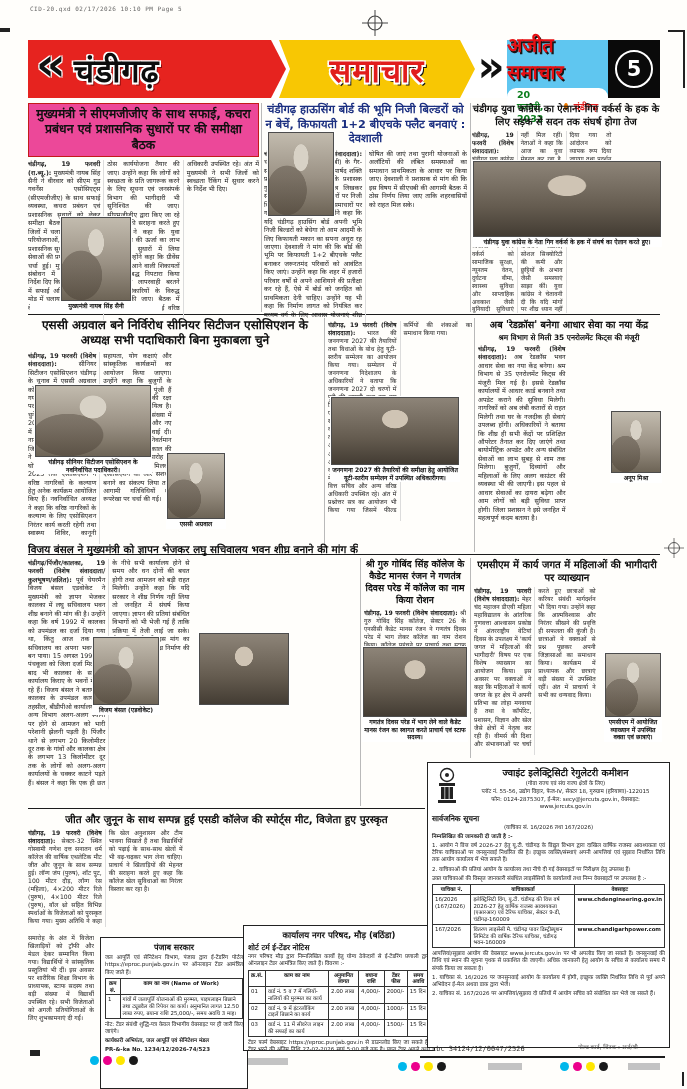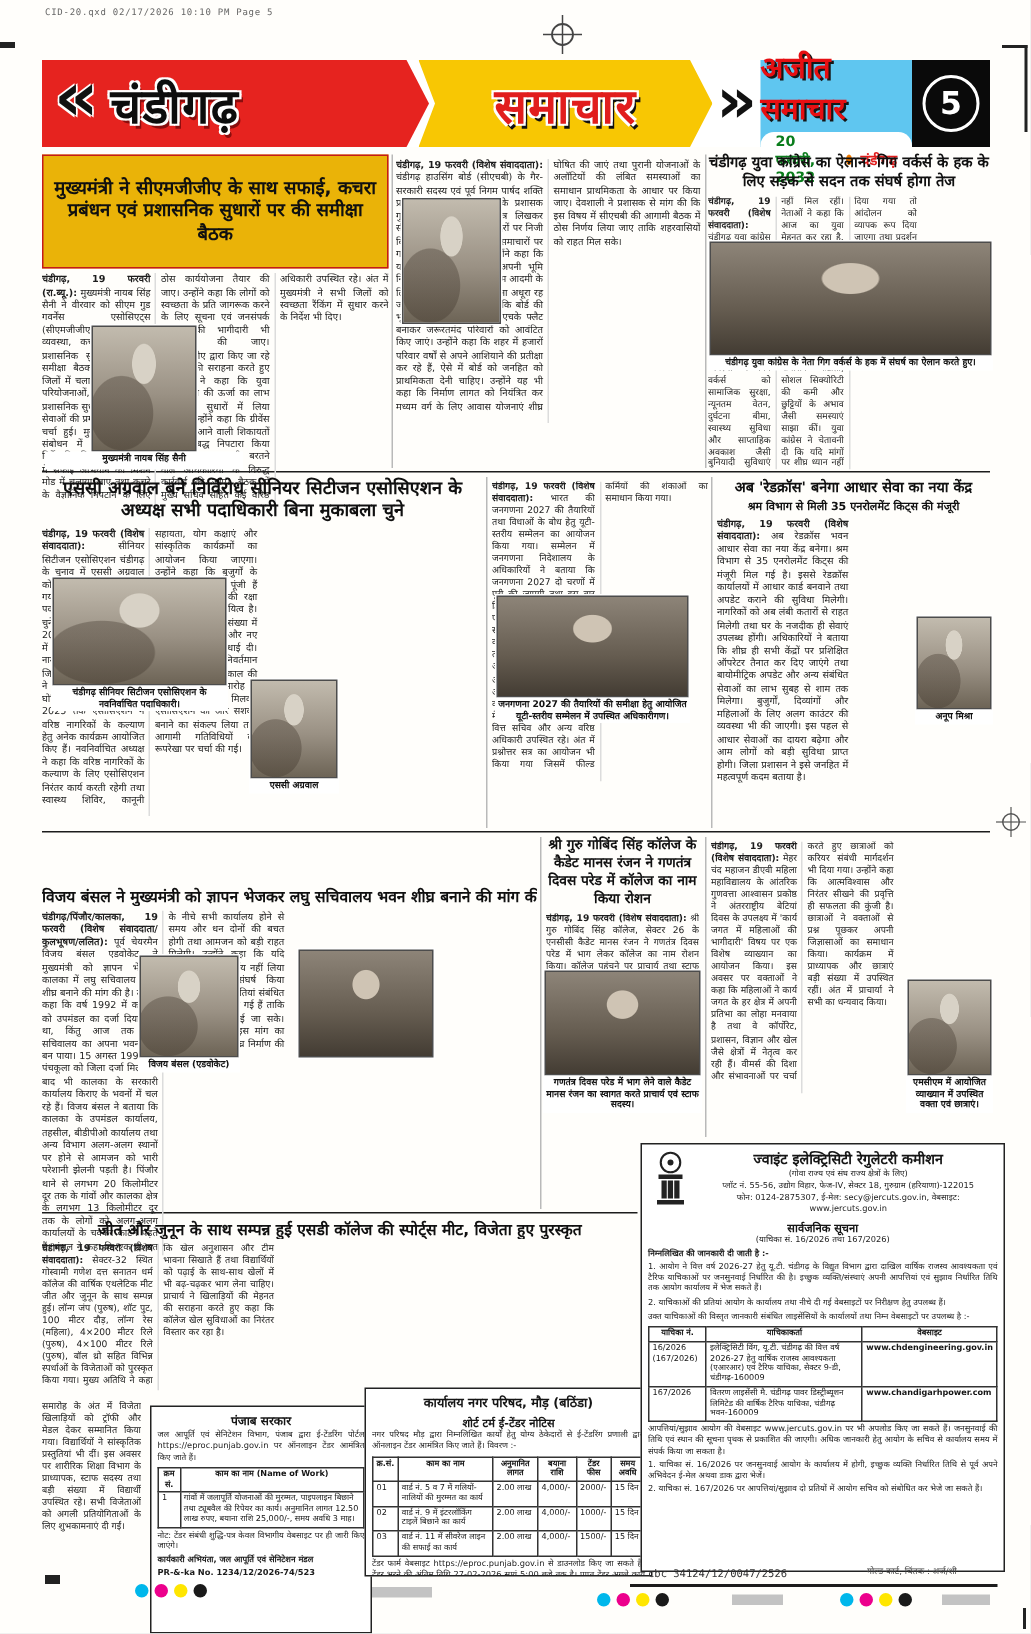--- a/index.html
+++ b/index.html
@@ -31,41 +31,41 @@
   .mh-date{color:#0a7d1c;}
   .mh-dot{width:7px;height:7px;border-radius:50%;background:#f07a00;}
   .mh-city{color:#e11d1d;}
   .mh-page{flex:0 0 52px;background:#0a0a0a;display:flex;align-items:center;justify-content:center;}
   .mh-pagenum{width:34px;height:34px;border:2.5px solid #fff;border-radius:50%;color:#fff;font-size:21px;font-weight:bold;
               display:flex;align-items:center;justify-content:center;}
   
   .rule-h{background:#1c1c1c;height:1px;}
   .vsep{width:1px;background:#b9b9b9;}
   .headline{font-weight:bold;text-align:center;color:#101010;margin:0;}
-  .headline-box{border:1.5px solid #c41a1a;background:#eab308;padding:14px 4px;}
+  .headline-box{border:1.5px solid #c41a1a;background:#ec4899;padding:3px 4px;}
   .hl-navy{color:#1b2f80;}
   .subhead{font-weight:bold;text-align:center;color:#101010;margin:1px 0 0 0;}
   .body-text{font-size:6.4px;line-height:1.32;text-align:justify;color:#1d1d1d;overflow:hidden;column-gap:7px;column-rule:1px solid #dcdcdc;column-fill:auto;}
   .c2{column-count:2;} .c3{column-count:3;} .c4{column-count:4;} .c5{column-count:5;}
   .dateline{font-weight:bold;}
   .photo-block{background:#fff;padding:1px;}
   .photo{border:1px solid #4c4c4c;background:
       radial-gradient(ellipse at 50% 30%,#d8d2c6 0 16%,rgba(0,0,0,0) 17%),
       radial-gradient(ellipse at 28% 70%,rgba(60,50,40,.35) 0 30%,rgba(0,0,0,0) 31%),
       linear-gradient(180deg,#c2bbae 0%,#9a9184 55%,#6d6456 100%);}
   .photo.dark{background:
       radial-gradient(ellipse at 50% 32%,#cfc4b4 0 14%,rgba(0,0,0,0) 15%),
       linear-gradient(180deg,#8d8478 0%,#655c50 60%,#433c33 100%);}
   .caption{font-size:6.1px;font-weight:bold;text-align:center;line-height:1.25;background:#fff;color:#111;padding-top:1px;}
   
   .noticebox{border:1.2px solid #222;background:#fff;padding:3px 4px;overflow:hidden;}
   .nb-title{font-weight:bold;text-align:center;font-size:9.5px;margin:0;}
   .nb-small{font-size:5.5px;line-height:1.3;text-align:center;margin:1px 0;color:#222;}
   .nb-para{font-size:5.5px;line-height:1.32;text-align:justify;margin:2px 0;color:#1d1d1d;}
-  .nb-head2{font-weight:bold;text-align:center;font-size:7.5px;margin:2px 0 0 0;}
+  .nb-head2{font-weight:bold;font-size:7.5px;margin:2px 0 0 0;}
   table.nb-table{width:100%;border-collapse:collapse;margin:2px 0;}
   .nb-table th,.nb-table td{border:1px solid #333;padding:1px 2px;font-size:5.4px;line-height:1.25;vertical-align:top;}
   .nb-table th{font-weight:bold;text-align:center;}
   .emblem{width:30px;height:40px;float:left;margin-right:4px;}
   
   .cbc{font-size:7px;color:#333;font-family:"DejaVu Sans Mono",monospace;}
   .credit{font-size:5.8px;color:#444;}
   .cmyk{display:flex;gap:4px;}
   .cmyk i{width:9px;height:9px;border-radius:50%;display:block;}
   .graydash{height:7px;background:#c3c3c3;}
@@ -130,20 +130,21 @@
   <section class="abs" style="left:28px;top:103px;width:231px;">
     <h2 class="headline headline-box" style="font-size:12.3px;line-height:1.25;">मुख्यमंत्री ने सीएमजीजीए के साथ सफाई, कचरा प्रबंधन एवं प्रशासनिक सुधारों पर की समीक्षा बैठक</h2>
     <div class="body-text c3" style="height:160px;margin-top:3px;"><b class="dateline">चंडीगढ़, 19 फरवरी (रा.ब्यू.):</b> <span>मुख्यमंत्री नायब सिंह सैनी ने वीरवार को सीएम गुड गवर्नेंस एसोसिएट्स (सीएमजीजीए) के साथ सफाई व्यवस्था, कचरा प्रबंधन एवं प्रशासनिक सुधारों को लेकर समीक्षा बैठक की। बैठक में जिलों में चलाई जा रही सफाई परियोजनाओं, कचरा प्रबंधन, प्रशासनिक सुधारों तथा नागरिक सेवाओं की प्रगति पर विस्तार से चर्चा हुई। मुख्यमंत्री ने अपने संबोधन में अधिकारियों को निर्देश दिए कि शहरों और कस्बों में सफाई अभियान को मिशन मोड में चलाया जाए तथा कचरे के वैज्ञानिक निपटान के लिए ठोस कार्ययोजना तैयार की जाए। उन्होंने कहा कि लोगों को स्वच्छता के प्रति जागरूक करने के लिए सूचना एवं जनसंपर्क विभाग की भागीदारी भी सुनिश्चित की जाए। सीएमजीजीए द्वारा किए जा रहे नवाचारों की सराहना करते हुए मुख्यमंत्री ने कहा कि युवा प्रोफेशनल्स की ऊर्जा का लाभ प्रशासनिक सुधारों में लिया जाएगा। उन्होंने कहा कि ग्रीवेंस पोर्टल पर आने वाली शिकायतों का समयबद्ध निपटारा किया जाए तथा लापरवाही बरतने वाले अधिकारियों के विरुद्ध कार्रवाई की जाए। बैठक में मुख्य सचिव सहित कई वरिष्ठ अधिकारी उपस्थित रहे। अंत में मुख्यमंत्री ने सभी जिलों को स्वच्छता रैंकिंग में सुधार करने के निर्देश भी दिए।</span></div>
   </section>
   <figure class="abs photo-block" style="left:60px;top:216px;width:70px;margin:0;">
     <div class="photo" style="height:82px;"></div>
   </figure>
   <figcaption class="abs caption" style="left:30px;top:301px;width:132px;height:11px;">मुख्यमंत्री नायब सिंह सैनी</figcaption>
 
   <section class="abs" style="left:264px;top:103px;width:203px;">
+    <h2 class="headline hl-navy" style="font-size:11.3px;line-height:1.3;">चंडीगढ़ हाऊसिंग बोर्ड की भूमि निजी बिल्डरों को न बेचें, किफायती 1+2 बीएचके फ्लैट बनवाएं : देवशाली</h2>
     <div class="body-text c2" style="height:176px;margin-top:3px;"><b class="dateline">चंडीगढ़, 19 फरवरी (विशेष संवाददाता):</b> <span>चंडीगढ़ हाउसिंग बोर्ड (सीएचबी) के गैर-सरकारी सदस्य एवं पूर्व निगम पार्षद शक्ति प्रकाश देवशाली ने चंडीगढ़ के प्रशासक गुलाब चंद कटारिया को पत्र लिखकर सीएचबी की भूमि को बाजार दरों पर निजी बिल्डरों को आवंटित करने के समाचारों पर गहरी चिंता व्यक्त की है। उन्होंने कहा कि यदि चंडीगढ़ हाउसिंग बोर्ड अपनी भूमि निजी बिल्डरों को बेचेगा तो आम आदमी के लिए किफायती मकान का सपना अधूरा रह जाएगा। देवशाली ने मांग की कि बोर्ड की भूमि पर किफायती 1+2 बीएचके फ्लैट बनाकर जरूरतमंद परिवारों को आवंटित किए जाएं। उन्होंने कहा कि शहर में हजारों परिवार वर्षों से अपने आशियाने की प्रतीक्षा कर रहे हैं, ऐसे में बोर्ड को जनहित को प्राथमिकता देनी चाहिए। उन्होंने यह भी कहा कि निर्माण लागत को नियंत्रित कर मध्यम वर्ग के लिए आवास योजनाएं शीघ्र घोषित की जाएं तथा पुरानी योजनाओं के अलॉटियों की लंबित समस्याओं का समाधान प्राथमिकता के आधार पर किया जाए। देवशाली ने प्रशासक से मांग की कि इस विषय में सीएचबी की आगामी बैठक में ठोस निर्णय लिया जाए ताकि शहरवासियों को राहत मिल सके।</span></div>
   </section>
   <figure class="abs photo-block" style="left:267px;top:131px;width:66px;margin:0;">
     <div class="photo" style="height:82px;"></div>
   </figure>
 
   <section class="abs" style="left:472px;top:103px;width:188px;">
     <h2 class="headline" style="font-size:9.8px;line-height:1.3;">चंडीगढ़ युवा कांग्रेस का ऐलान: गिग वर्कर्स के हक के लिए सड़क से सदन तक संघर्ष होगा तेज</h2>
     <div class="body-text c4" style="height:182px;margin-top:3px;font-size:6px;"><b class="dateline">चंडीगढ़, 19 फरवरी (विशेष संवाददाता):</b> <span>चंडीगढ़ युवा कांग्रेस ने गिग वर्कर्स के अधिकारों को लेकर बड़ा ऐलान किया है। पदाधिकारियों ने कहा कि गिग वर्कर्स के हक के लिए सड़क से सदन तक संघर्ष तेज किया जाएगा। उन्होंने कहा कि मौजूदा व्यवस्था में गिग वर्कर्स को सामाजिक सुरक्षा, न्यूनतम वेतन, दुर्घटना बीमा, स्वास्थ्य सुविधा और साप्ताहिक अवकाश जैसी बुनियादी सुविधाएं नहीं मिल रहीं। नेताओं ने कहा कि आज का युवा मेहनत कर रहा है, लेकिन उसे अधिकार नहीं मिल रहे, युवा कांग्रेस गिग वर्कर्स को आवाज बनकर उनके हक की लड़ाई लड़ेगी। बैठक के दौरान गिग वर्कर्स ने अनिश्चित आय, अत्यधिक कमीशन कटौती, सोशल सिक्योरिटी की कमी और छुट्टियों के अभाव जैसी समस्याएं साझा कीं। युवा कांग्रेस ने चेतावनी दी कि यदि मांगों पर शीघ्र ध्यान नहीं दिया गया तो आंदोलन को व्यापक रूप दिया जाएगा तथा प्रदर्शन भी किए जाएंगे। इस अवसर पर बड़ी संख्या में कार्यकर्ता उपस्थित रहे और संघर्ष में बढ़-चढ़कर भाग लेने का संकल्प लिया।</span></div>
   </section>
@@ -176,21 +177,21 @@
   <section class="abs" style="left:478px;top:318px;width:182px;">
     <h2 class="headline" style="font-size:9.6px;white-space:nowrap;overflow:hidden;">अब 'रेडक्रॉस' बनेगा आधार सेवा का नया केंद्र</h2>
     <h3 class="subhead" style="font-size:7.4px;">श्रम विभाग से मिली 35 एनरोलमेंट किट्स की मंजूरी</h3>
     <div class="body-text c2" style="height:198px;margin-top:3px;"><b class="dateline">चंडीगढ़, 19 फरवरी (विशेष संवाददाता):</b> <span>अब रेडक्रॉस भवन आधार सेवा का नया केंद्र बनेगा। श्रम विभाग से 35 एनरोलमेंट किट्स की मंजूरी मिल गई है। इससे रेडक्रॉस कार्यालयों में आधार कार्ड बनवाने तथा अपडेट कराने की सुविधा मिलेगी। नागरिकों को अब लंबी कतारों से राहत मिलेगी तथा घर के नजदीक ही सेवाएं उपलब्ध होंगी। अधिकारियों ने बताया कि शीघ्र ही सभी केंद्रों पर प्रशिक्षित ऑपरेटर तैनात कर दिए जाएंगे तथा बायोमीट्रिक अपडेट और अन्य संबंधित सेवाओं का लाभ सुबह से शाम तक मिलेगा। बुजुर्गों, दिव्यांगों और महिलाओं के लिए अलग काउंटर की व्यवस्था भी की जाएगी। इस पहल से आधार सेवाओं का दायरा बढ़ेगा और आम लोगों को बड़ी सुविधा प्राप्त होगी। जिला प्रशासन ने इसे जनहित में महत्वपूर्ण कदम बताया है।</span></div>
   </section>
   <figure class="abs photo-block" style="left:610px;top:410px;width:50px;margin:0;">
     <div class="photo" style="height:60px;"></div>
     <figcaption class="caption">अनूप मिश्रा</figcaption>
   </figure>
 
-  <section class="abs" style="left:28px;top:590px;width:330px;">
+  <section class="abs" style="left:28px;top:542px;width:330px;">
     <h2 class="headline" style="font-size:10.4px;white-space:nowrap;overflow:hidden;">विजय बंसल ने मुख्यमंत्री को ज्ञापन भेजकर लघु सचिवालय भवन शीघ्र बनाने की मांग की</h2>
     <div class="body-text c4" style="height:230px;margin-top:3px;"><b class="dateline">चंडीगढ़/पिंजौर/कालका, 19 फरवरी (विशेष संवाददाता/कुलभूषण/ललित):</b> <span>पूर्व चेयरमैन विजय बंसल एडवोकेट ने मुख्यमंत्री को ज्ञापन भेजकर कालका में लघु सचिवालय भवन शीघ्र बनाने की मांग की है। उन्होंने कहा कि वर्ष 1992 में कालका को उपमंडल का दर्जा दिया गया था, किंतु आज तक लघु सचिवालय का अपना भवन नहीं बन पाया। 15 अगस्त 1995 को पंचकूला को जिला दर्जा मिलने के बाद भी कालका के सरकारी कार्यालय किराए के भवनों में चल रहे हैं। विजय बंसल ने बताया कि कालका के उपमंडल कार्यालय, तहसील, बीडीपीओ कार्यालय तथा अन्य विभाग अलग-अलग स्थानों पर होने से आमजन को भारी परेशानी झेलनी पड़ती है। पिंजौर थाने से लगभग 20 किलोमीटर दूर तक के गांवों और कालका क्षेत्र के लगभग 13 किलोमीटर दूर तक के लोगों को अलग-अलग कार्यालयों के चक्कर काटने पड़ते हैं। बंसल ने कहा कि एक ही छत के नीचे सभी कार्यालय होने से समय और धन दोनों की बचत होगी तथा आमजन को बड़ी राहत मिलेगी। उन्होंने कहा कि यदि सरकार ने शीघ्र निर्णय नहीं लिया तो जनहित में संघर्ष किया जाएगा। ज्ञापन की प्रतियां संबंधित विभागों को भी भेजी गई हैं ताकि प्रक्रिया में तेजी लाई जा सके। क्षेत्रवासियों ने भी इस मांग का समर्थन करते हुए शीघ्र निर्माण की आशा जताई है।</span></div>
   </section>
   <figure class="abs photo-block" style="left:92px;top:636px;width:66px;margin:0;">
     <div class="photo" style="height:66px;"></div>
     <figcaption class="caption">विजय बंसल (एडवोकेट)</figcaption>
   </figure>
   <figure class="abs photo-block" style="left:198px;top:632px;width:90px;margin:0;">
     <div class="photo dark" style="height:70px;"></div>
   </figure>
@@ -198,20 +199,21 @@
   <section class="abs" style="left:364px;top:558px;width:102px;">
     <h2 class="headline" style="font-size:9.2px;line-height:1.3;">श्री गुरु गोबिंद सिंह कॉलेज के कैडेट मानस रंजन ने गणतंत्र दिवस परेड में कॉलेज का नाम किया रोशन</h2>
     <div class="body-text" style="height:194px;margin-top:3px;column-count:1;font-size:6.1px;"><b class="dateline">चंडीगढ़, 19 फरवरी (विशेष संवाददाता):</b> <span>श्री गुरु गोबिंद सिंह कॉलेज, सेक्टर 26 के एनसीसी कैडेट मानस रंजन ने गणतंत्र दिवस परेड में भाग लेकर कॉलेज का नाम रोशन किया। कॉलेज पहुंचने पर प्राचार्य तथा स्टाफ सदस्यों ने कैडेट का जोरदार स्वागत किया। प्राचार्य ने कहा कि यह उपलब्धि पूरे कॉलेज के लिए गौरव का क्षण है तथा अन्य विद्यार्थियों के लिए प्रेरणा का स्रोत बनेगी। उन्होंने कहा कि कॉलेज के विद्यार्थी हर क्षेत्र में उत्कृष्ट प्रदर्शन कर रहे हैं और संस्थान उन्हें हरसंभव सहयोग देता रहेगा। इस अवसर पर एनसीसी अधिकारी एवं स्टाफ सदस्य उपस्थित रहे।</span></div>
   </section>
   <figure class="abs photo-block" style="left:362px;top:646px;width:104px;margin:0;">
     <div class="photo dark" style="height:68px;"></div>
     <figcaption class="caption">गणतंत्र दिवस परेड में भाग लेने वाले कैडेट मानस रंजन का स्वागत करते प्राचार्य एवं स्टाफ सदस्य।</figcaption>
   </figure>
 
   <section class="abs" style="left:474px;top:558px;width:186px;">
+    <h2 class="headline" style="font-size:10px;line-height:1.3;">एमसीएम में कार्य जगत में महिलाओं की भागीदारी पर व्याख्यान</h2>
     <div class="body-text c3" style="height:168px;margin-top:3px;font-size:6.1px;"><b class="dateline">चंडीगढ़, 19 फरवरी (विशेष संवाददाता):</b> <span>मेहर चंद महाजन डीएवी महिला महाविद्यालय के आंतरिक गुणवत्ता आश्वासन प्रकोष्ठ ने अंतरराष्ट्रीय बेटियां दिवस के उपलक्ष्य में 'कार्य जगत में महिलाओं की भागीदारी' विषय पर एक विशेष व्याख्यान का आयोजन किया। इस अवसर पर वक्ताओं ने कहा कि महिलाओं ने कार्य जगत के हर क्षेत्र में अपनी प्रतिभा का लोहा मनवाया है तथा वे कॉर्पोरेट, प्रशासन, विज्ञान और खेल जैसे क्षेत्रों में नेतृत्व कर रही हैं। वीमर्स की दिशा और संभावनाओं पर चर्चा करते हुए छात्राओं को करियर संबंधी मार्गदर्शन भी दिया गया। उन्होंने कहा कि आत्मविश्वास और निरंतर सीखने की प्रवृत्ति ही सफलता की कुंजी है। छात्राओं ने वक्ताओं से प्रश्न पूछकर अपनी जिज्ञासाओं का समाधान किया। कार्यक्रम में प्राध्यापक और छात्राएं बड़ी संख्या में उपस्थित रहीं। अंत में प्राचार्या ने सभी का धन्यवाद किया।</span></div>
   </section>
   <figure class="abs photo-block" style="left:604px;top:652px;width:56px;margin:0;">
     <div class="photo" style="height:62px;"></div>
     <figcaption class="caption">एमसीएम में आयोजित व्याख्यान में उपस्थित वक्ता एवं छात्राएं।</figcaption>
   </figure>
 
   <section class="abs" style="left:28px;top:812px;width:397px;">
     <h2 class="headline" style="font-size:10.4px;white-space:nowrap;overflow:hidden;">जीत और जुनून के साथ सम्पन्न हुई एसडी कॉलेज की स्पोर्ट्स मीट, विजेता हुए पुरस्कृत</h2>
     <div class="body-text c5" style="height:98px;margin-top:3px;font-size:6.1px;"><b class="dateline">चंडीगढ़, 19 फरवरी (विशेष संवाददाता):</b> <span>सेक्टर-32 स्थित गोस्वामी गणेश दत्त सनातन धर्म कॉलेज की वार्षिक एथलेटिक मीट जीत और जुनून के साथ सम्पन्न हुई। लॉन्ग जंप (पुरुष), शॉट पुट, 100 मीटर दौड़, लॉन्ग रेस (महिला), 4×200 मीटर रिले (पुरुष), 4×100 मीटर रिले (पुरुष), बॉल थ्रो सहित विभिन्न स्पर्धाओं के विजेताओं को पुरस्कृत किया गया। मुख्य अतिथि ने कहा कि खेल अनुशासन और टीम भावना सिखाते हैं तथा विद्यार्थियों को पढ़ाई के साथ-साथ खेलों में भी बढ़-चढ़कर भाग लेना चाहिए। प्राचार्य ने खिलाड़ियों की मेहनत की सराहना करते हुए कहा कि कॉलेज खेल सुविधाओं का निरंतर विस्तार कर रहा है।</span></div>

